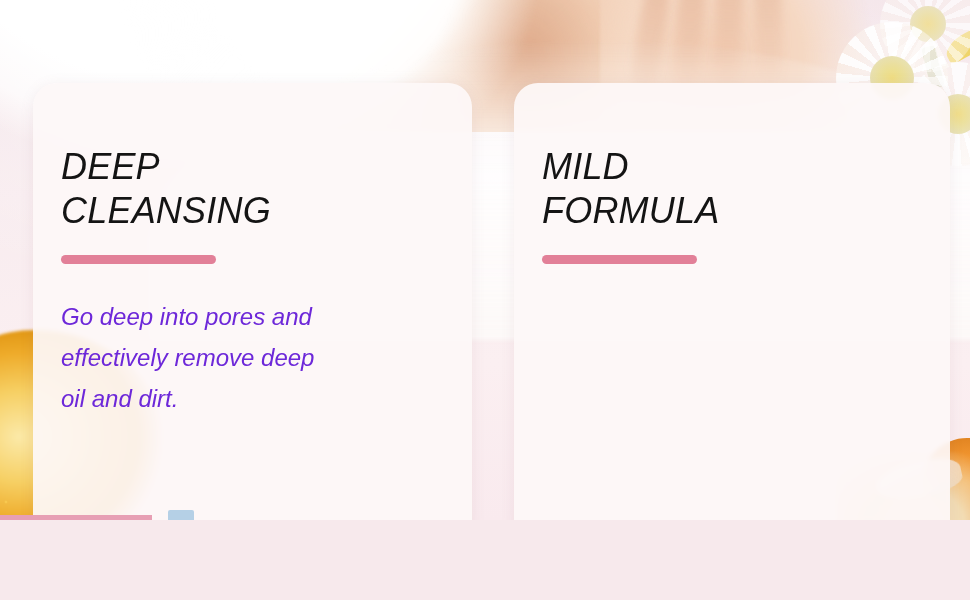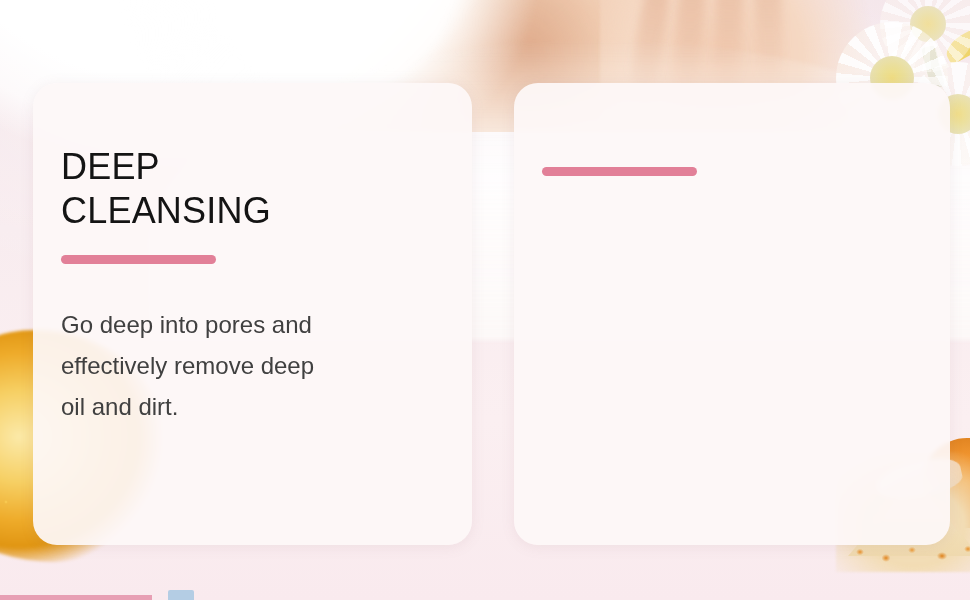--- a/index.html
+++ b/index.html
@@ -1,21 +1,21 @@
 <!DOCTYPE html>
 <html><head>
 <meta charset="utf-8">
 <style>
   html,body{margin:0;padding:0;}
   body{
     width:970px;height:600px;overflow:hidden;
     font-family:"Liberation Sans","DejaVu Sans",sans-serif;
     background:#f7e9ec;
   }
-  #stage{position:relative;width:970px;height:600px;overflow:hidden;background:#f7e9ec;}
+  #stage{position:relative;width:970px;height:520px;overflow:hidden;background:#f7e9ec;font-style:italic;}
 
   
   .bg-base{
     position:absolute;inset:0;
     background:
       linear-gradient(180deg,#f3e3e8 0%,#f8ecef 38%,#fbeff1 70%,#f9eaee 100%);
   }
   
   .bg-sheen{
     position:absolute;left:0;top:0;width:970px;height:600px;
@@ -167,23 +167,23 @@
   .card-inner{position:absolute;left:28px;top:62px;right:24px;}
   .card-title{
     margin:0;
     font-size:36px;line-height:44px;font-weight:400;
     letter-spacing:.2px;color:#141414;white-space:pre-line;
   }
   .accent-bar{
     margin-top:22px;width:155px;height:9px;border-radius:6px;background:#e28098;
   }
   .card-body{
-    margin-top:40px;
+    margin-top:32px;
     font-size:24px;line-height:41px;font-weight:400;
-    color:#404040;white-space:pre-line;
+    color:#6d28d9;white-space:pre-line;
   }
 
   
   .bottom-bar{
     position:absolute;left:0;bottom:0;width:152px;height:5px;background:#e79fb4;
   }
   .bottom-blue{
     position:absolute;left:168px;bottom:0;width:26px;height:10px;
     background:#9cc3e0;opacity:.75;border-radius:2px 2px 0 0;
   }
@@ -240,20 +240,22 @@
 CLEANSING</h2>
       <div class="accent-bar"></div>
       <p class="card-body">Go deep into pores and
 effectively remove deep
 oil and dirt.</p>
     </div>
   </div>
 
   <div class="card" id="card-2">
     <div class="card-inner">
+      <h2 class="card-title">MILD
+FORMULA</h2>
       <div class="accent-bar"></div>
     </div>
   </div>
 
   <div class="bottom-bar"></div>
   <div class="bottom-blue"></div>
 
 </div>
 
 </body></html>

